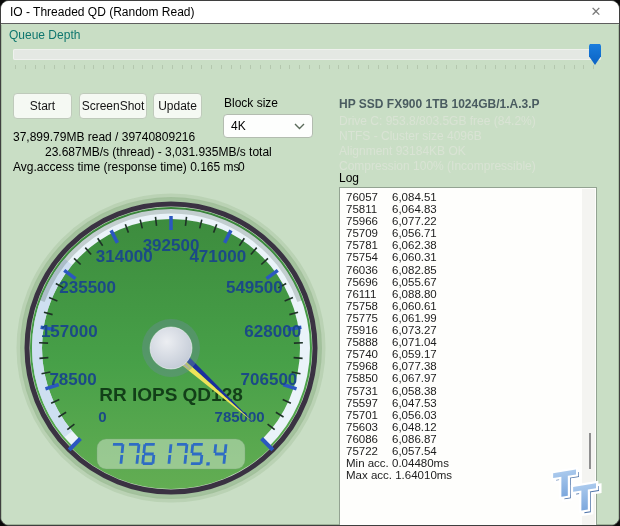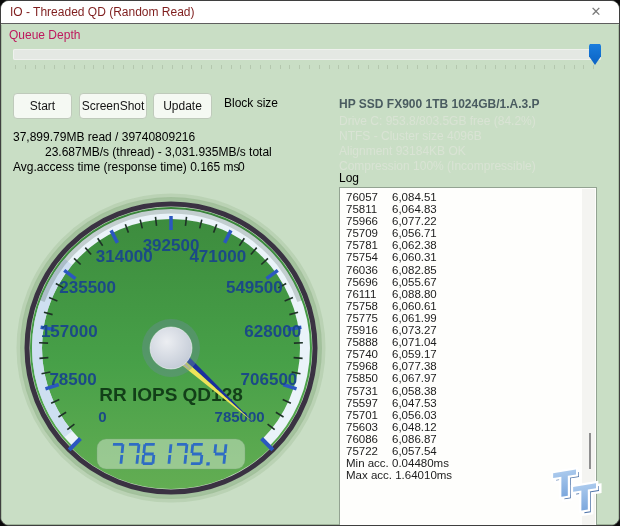--- a/index.html
+++ b/index.html
@@ -7,49 +7,49 @@
   body { font-family:"Liberation Sans", sans-serif; }
   .stage { position:relative; width:620px; height:526px; background:#0a0a0a; overflow:hidden; }
   .window {
     position:absolute; inset:0; border-radius:9px; overflow:hidden;
     background:#c9dec5; border:1px solid #3f3f3f;
   }
   .titlebar {
     position:absolute; top:0; left:0; right:0; height:23px; background:#ffffff;
     border-bottom:1px solid #5e5e5e; display:flex; align-items:center;
   }
-  .title { margin-left:9px; font-size:12px; color:#7f1d1d; }
+  .title { margin-left:9px; font-size:12px; color:#000000; }
   .close-btn {
     position:absolute; right:8px; top:0; width:30px; height:22px; text-align:center;
     line-height:22px; font-size:13px; color:#7a7a7a; cursor:default;
   }
   .content { position:absolute; top:24px; left:0; right:0; bottom:0;
     box-shadow: inset 1px 0 0 #aabfa5, inset -1px 0 0 #aabfa5, inset 0 -1px 0 #9fb49a; }
-  .qd-label { position:absolute; left:8px; top:3px; font-size:12px; color:#be185d; }
+  .qd-label { position:absolute; left:8px; top:3px; font-size:12px; color:#0f766e; }
   .slider-track {
     position:absolute; left:12px; top:24px; width:588px; height:11px;
     background:#e4e8e3; border-radius:2px; box-shadow: inset 0 0 0 1px #eff1ee;
   }
   .slider-thumb {
     position:absolute; top:19px; width:12px; height:21px;
     background:linear-gradient(180deg,#1a7ddd,#0a62c4);
     clip-path:polygon(8% 0,92% 0,100% 8%,100% 58%,50% 100%,0 58%,0 8%);
   }
   .slider-ticks {
     position:absolute; left:14px; top:40px; width:585px; height:4px;
     background:repeating-linear-gradient(90deg,#b4c7ae 0 1px,transparent 1px 9.8px);
   }
   .btn {
     position:absolute; top:68px; height:26px; background:#f5f9f3;
     border:1px solid #bfcabb; border-radius:4px; font-size:12px; color:#141414;
     font-family:Liberation Sans, sans-serif; text-align:center;
   }
   .btn-start { left:12px; width:59px; }
   .btn-shot { left:78px; width:68px; }
-  .btn-update { left:152px; width:59px; }
+  .btn-update { left:152px; width:49px; }
   .bs-label { position:absolute; left:223px; top:71px; font-size:12px; color:#000000; }
   .dropdown {
     position:absolute; left:222px; top:89px; width:90px; height:24px;
     background:#fdfefd; border:1px solid #b3bcb0; border-radius:4px;
     display:flex; align-items:center; font-size:12px; color:#000;
   }
   .dropdown .val { margin-left:7px; flex:1; }
   .dropdown .chev { margin-right:7px; display:flex; }
   .stat { position:absolute; left:12px; font-size:12px; color:#000; }
   .stat-1 { top:105px; } .stat-2 { top:120px;margin-left:32px; } .stat-3 { top:135px; }
@@ -87,20 +87,28 @@
       <div class="qd-label">Queue Depth</div>
       <div class="slider-track"></div>
       <div class="slider-thumb" id="qd-thumb" style="left: 588px;"></div>
       <div class="slider-ticks"></div>
 
       <div class="btn btn-start" style="line-height:24px;">Start</div>
       <div class="btn btn-shot" style="line-height:24px;">ScreenShot</div>
       <div class="btn btn-update" style="line-height:24px;">Update</div>
 
       <div class="bs-label">Block size</div>
+      <div class="dropdown">
+        <span class="val">4K</span>
+        <span class="chev">
+          <svg width="11" height="7" viewBox="0 0 11 7">
+              <polyline points="1,1 5.5,5.5 10,1" fill="none" stroke="#5a6b5a" stroke-width="1.4"></polyline>
+            </svg>
+        </span>
+      </div>
 
       <div class="stat stat-1">37,899.79MB read / 39740809216</div>
       <div class="stat stat-2">23.687MB/s (thread) - 3,031.935MB/s total</div>
       <div class="stat stat-3">Avg.access time (response time) 0.165 ms</div>
       <div class="stat-extra">0</div>
 
       <div class="drive-model">HP SSD FX900 1TB 1024GB/1.A.3.P</div>
       <div class="drive-line dl-0">Drive C: 953.8/803.5GB free (84.2%)</div>
       <div class="drive-line dl-1">NTFS - Cluster size 4096B</div>
       <div class="drive-line dl-2">Alignment 93184KB OK</div>

